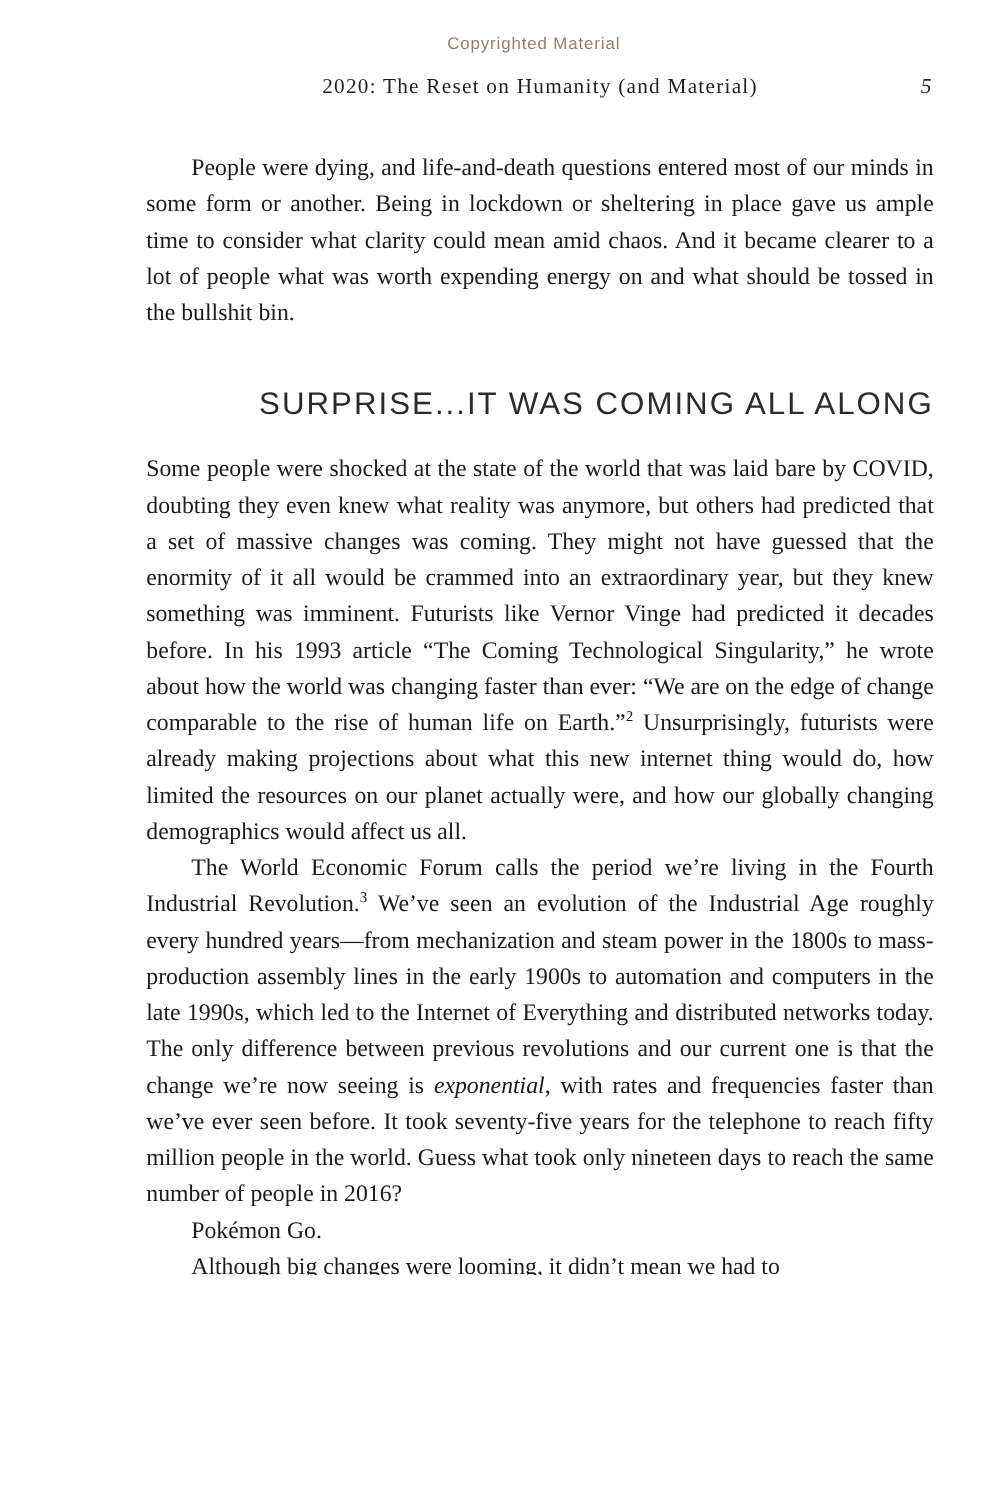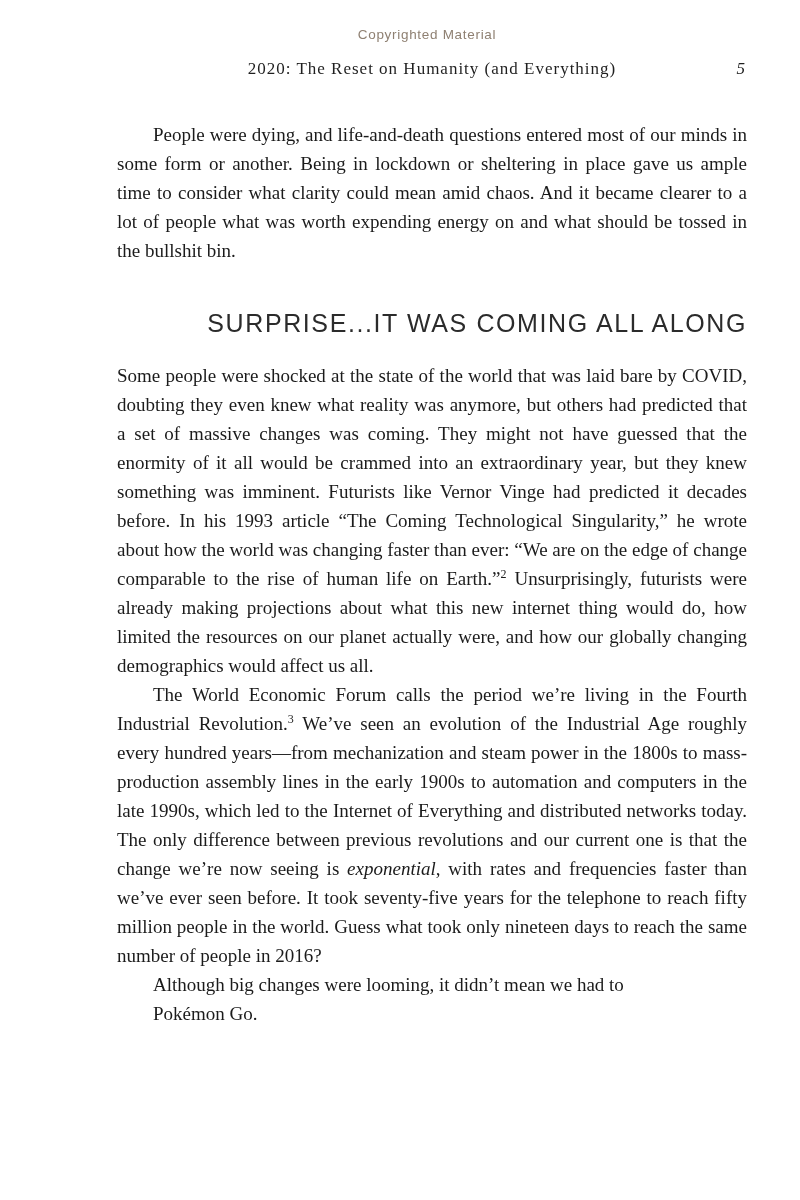--- a/index.html
+++ b/index.html
@@ -69,35 +69,35 @@
   em { font-style: italic; }
 </style>
 </head>
 <body>
 
 <div class="page">
 
   <div class="copyright top">Copyrighted Material</div>
 
   <div class="running-header">
-    <span class="header-title">2020: The Reset on Humanity (and Everything)</span>
+    <span class="header-title">2020: The Reset on Humanity (and Material)</span>
     <span class="page-number">5</span>
   </div>
 
   <div class="content">
 
     <p class="para indent">People were dying, and life-and-death questions entered most of our minds in some form or another. Being in lockdown or sheltering in place gave us ample time to consider what clarity could mean amid chaos. And it became clearer to a lot of people what was worth expending energy on and what should be tossed in the bullshit bin.</p>
 
     <h2 class="section-heading">SURPRISE...IT WAS COMING ALL ALONG</h2>
 
     <p class="para"><span>Some people were shocked at the state of the world that was laid bare by COVID, doubting they even knew what reality was anymore, but others had predicted that a set of massive changes was coming. They might not have guessed that the enormity of it all would be crammed into an extraordinary year, but they knew something was imminent. Futurists like Vernor Vinge had predicted it decades before. In his 1993 article “The Coming Technological Singularity,” he wrote about how the world was changing faster than ever: “We are on the edge of change comparable to the rise of human life on Earth.”</span><sup>2</sup><span> Unsurprisingly, futurists were already making projections about what this new internet thing would do, how limited the resources on our planet actually were, and how our globally changing demographics would affect us all.</span></p>
 
     <p class="para indent"><span>The World Economic Forum calls the period we’re living in the Fourth Industrial Revolution.</span><sup>3</sup><span> We’ve seen an evolution of the Industrial Age roughly every hundred years—from mechanization and steam power in the 1800s to mass-production assembly lines in the early 1900s to automation and computers in the late 1990s, which led to the Internet of Everything and distributed networks today. The only difference between previous revolutions and our current one is that the change we’re now seeing is </span><em>exponential</em><span>, with rates and frequencies faster than we’ve ever seen before. It took seventy-five years for the telephone to reach fifty million people in the world. Guess what took only nineteen days to reach the same number of people in 2016?</span></p>
 
+    <p class="para indent">Pokémon Go.</p>
+
     <p class="para indent">Although big changes were looming, it didn’t mean we had to</p>
-
-    <p class="para indent">Pokémon Go.</p>
 
   </div>
 
   <div class="copyright bottom">Copyrighted Material</div>
 
 </div>
 
 </body></html>

